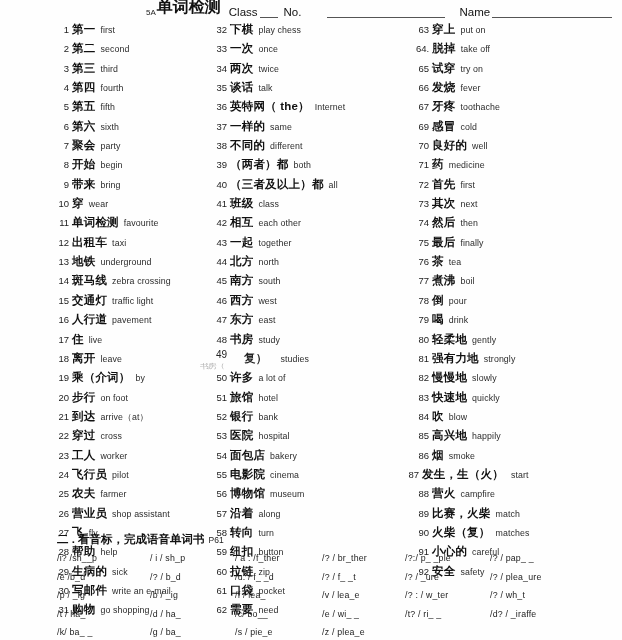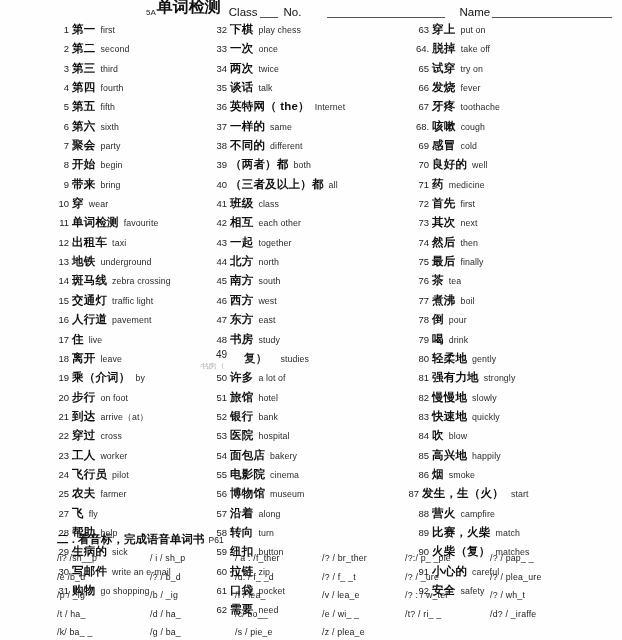--- a/index.html
+++ b/index.html
@@ -332,20 +332,25 @@
           <span class="num">24</span>
           <span class="cn">飞行员</span>
           <span class="en">pilot</span>
         </div>
         <div class="entry">
           <span class="num">25</span>
           <span class="cn">农夫</span>
           <span class="en">farmer</span>
         </div>
         <div class="entry">
+          <span class="num">26</span>
+          <span class="cn">营业员</span>
+          <span class="en">shop assistant</span>
+        </div>
+        <div class="entry">
           <span class="num">27</span>
           <span class="cn">飞</span>
           <span class="en">fly</span>
         </div>
         <div class="entry">
           <span class="num">28</span>
           <span class="cn">帮助</span>
           <span class="en">help</span>
         </div>
         <div class="entry">
@@ -540,25 +545,20 @@
         </div>
         <div class="entry">
           <span class="num">66</span>
           <span class="cn">发烧</span>
           <span class="en">fever</span>
         </div>
         <div class="entry">
           <span class="num">67</span>
           <span class="cn">牙疼</span>
           <span class="en">toothache</span>
-        </div>
-        <div class="entry">
-          <span class="num">68.</span>
-          <span class="cn">咳嗽</span>
-          <span class="en">cough</span>
         </div>
         <div class="entry">
           <span class="num">69</span>
           <span class="cn">感冒</span>
           <span class="en">cold</span>
         </div>
         <div class="entry">
           <span class="num">70</span>
           <span class="cn">良好的</span>
           <span class="en">well</span>

